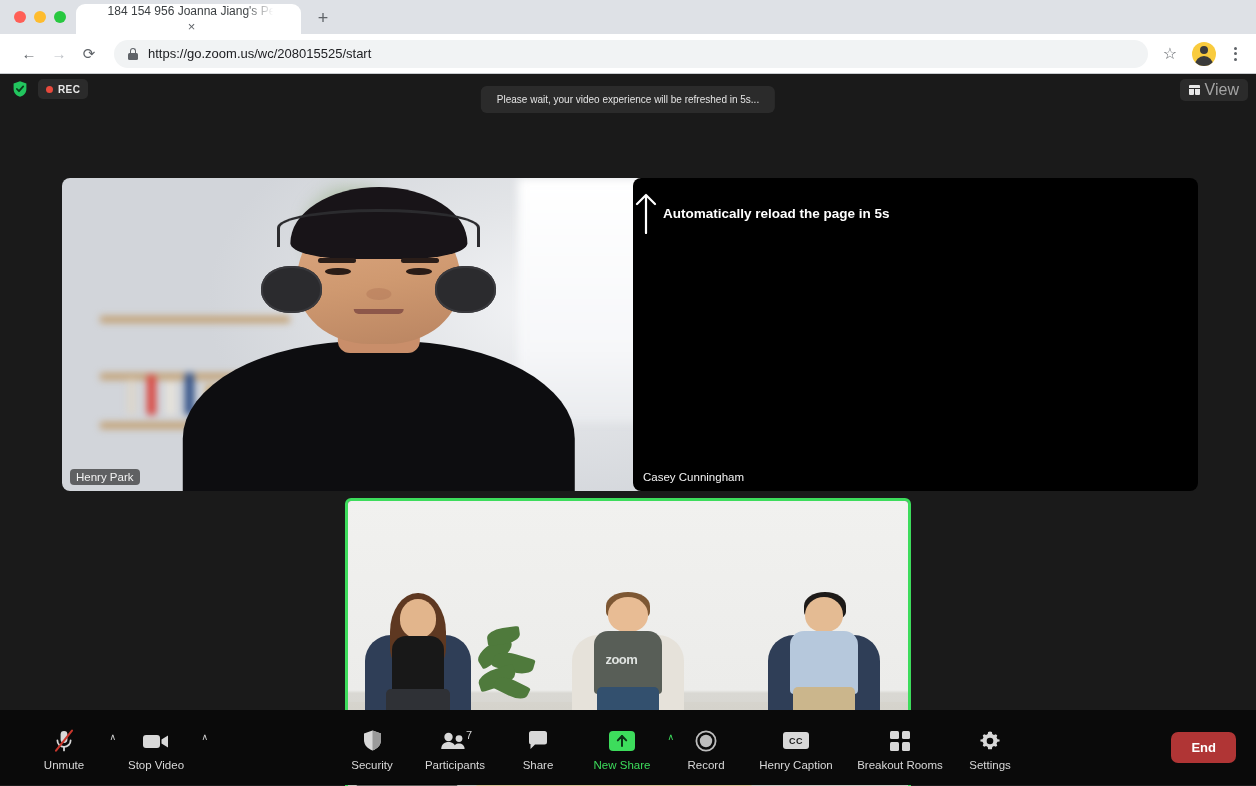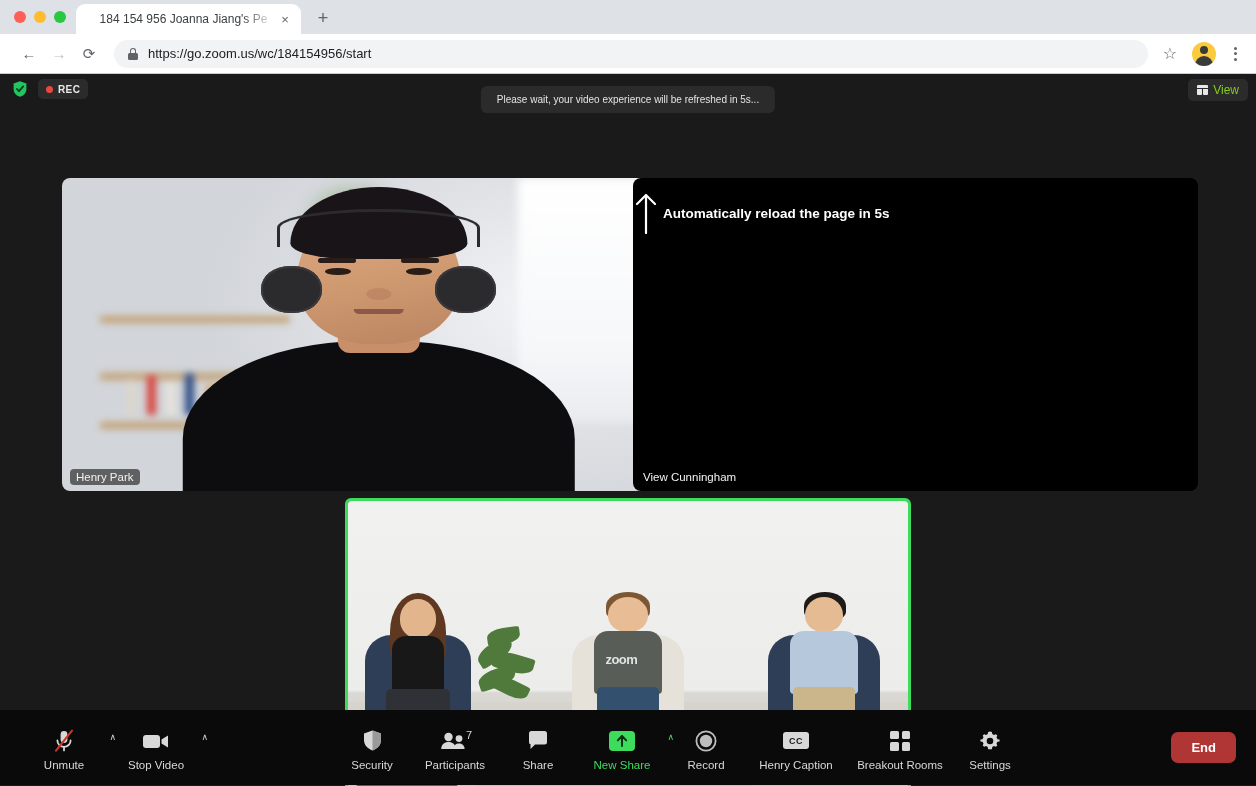--- a/index.html
+++ b/index.html
@@ -26,20 +26,21 @@
   .tl.yellow { background: #febc2e; }
   .tl.green { background: #28c840; }
 
   .tab {
     height: 30px; width: 225px;
     background: #ffffff;
     border-radius: 9px 9px 0 0;
     display: flex; align-items: center;
     padding: 0 8px 0 14px;
     position: relative;
+    flex-direction: column;
   }
   .tab-title {
     flex: 1;
     font-size: 12px; color: #3c4043;
     white-space: nowrap; overflow: hidden;
     -webkit-mask-image: linear-gradient(to right, #000 82%, transparent 99%);
     mask-image: linear-gradient(to right, #000 82%, transparent 99%);
     text-align: center;
   }
   .tab-close {
@@ -139,21 +140,21 @@
   }
   .view-btn .vi {
     width: 11px; height: 10px; position: relative; display:block;
   }
   .view-btn .vi b {
     position:absolute; background:#e8e8e8; display:block;
   }
   .view-btn .vi .top { top:0; left:0; width:11px; height:3px; border-radius:1px 1px 0 0; }
   .view-btn .vi .bl { bottom:0; left:0; width:5px; height:6px; border-radius:0 0 1px 1px; }
   .view-btn .vi .br { bottom:0; right:0; width:5px; height:6px; border-radius:0 0 1px 1px; }
-  .view-label { font-size: 12px; color: #84cc16; }
+  .view-label { font-size: 16px; color: #a3a3a3; }
 
   .toast {
     position: absolute; left: 50%; transform: translateX(-50%);
     top: 12px;
     background: rgba(45,45,45,0.93);
     border-radius: 6px;
     padding: 8px 16px;
     font-size: 10px; color: #e4e4e4;
     white-space: nowrap;
     z-index: 40;
@@ -401,21 +402,21 @@
   <div class="omnibar">
     <div class="nav-btn">←</div>
     <div class="nav-btn disabled">→</div>
     <div class="nav-btn">⟳</div>
 
     <div class="url-pill">
       <span class="lock-icon">
         <span class="shackle"></span>
           <span class="body"></span>
       </span>
-      <span class="url-text">https://go.zoom.us/wc/184154956/start</span>
+      <span class="url-text">https://go.zoom.us/wc/208015525/start</span>
     </div>
 
     <div class="star-btn">☆</div>
     <div class="avatar-btn">
       <span class="head"></span>
         <span class="shoulders"></span>
     </div>
     <div class="menu-btn">
         <i></i>
         <i></i>
@@ -489,21 +490,21 @@
 
     <div class="tile" id="tile-casey">
       <div class="reload-note">
         <span class="up-arrow">
           <svg width="26" height="42" viewBox="0 0 26 42">
             <path d="M13 41 L13 3 M13 3 L4 12 M13 3 L22 12" stroke="#ffffff" stroke-width="2.2" fill="none" stroke-linecap="round" stroke-linejoin="round"></path>
           </svg>
         </span>
         <span class="reload-text">Automatically reload the page in 5s</span>
       </div>
-      <div class="tile-label">View Cunningham</div>
+      <div class="tile-label">Casey Cunningham</div>
     </div>
 
     <div class="tile" id="tile-huddle">
       <div class="scene-room">
         <div class="room-floor"></div>
 
         <div class="plant-room">
           <div class="leaf" style="left:6%;  top:22%; width:52%; height:20%; transform:rotate(-32deg);"></div>
           <div class="leaf" style="left:22%; top:6%;  width:46%; height:18%; transform:rotate(-8deg);"></div>
           <div class="leaf" style="left:30%; top:34%; width:56%; height:20%; transform:rotate(16deg);"></div>

